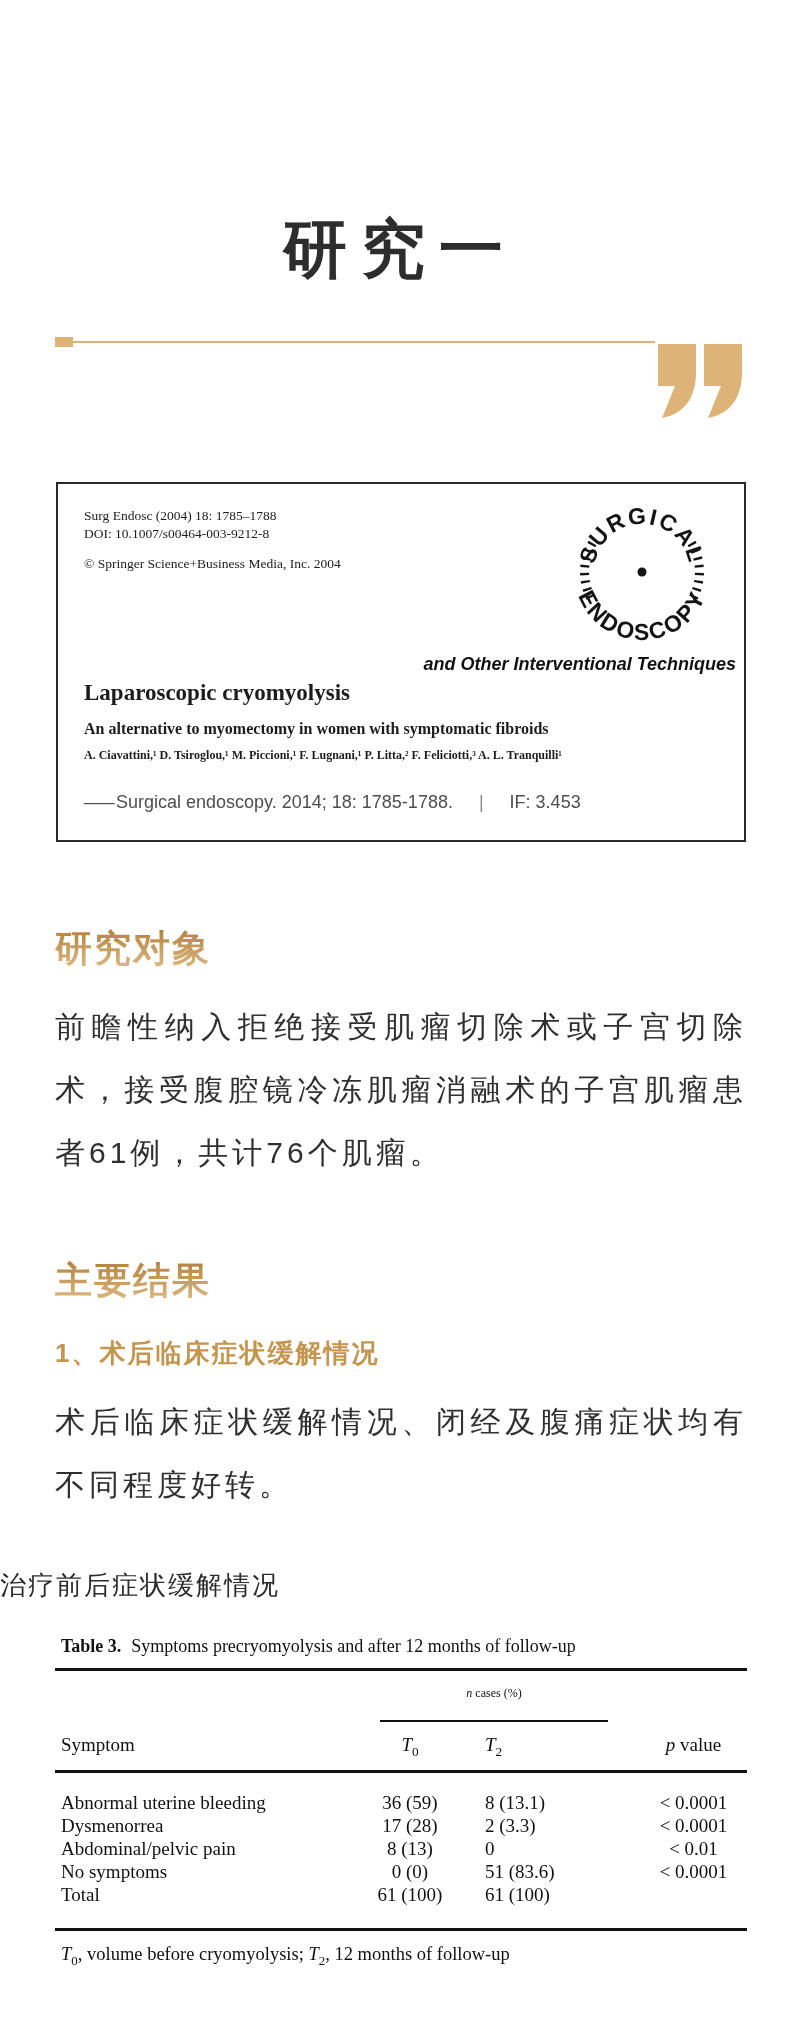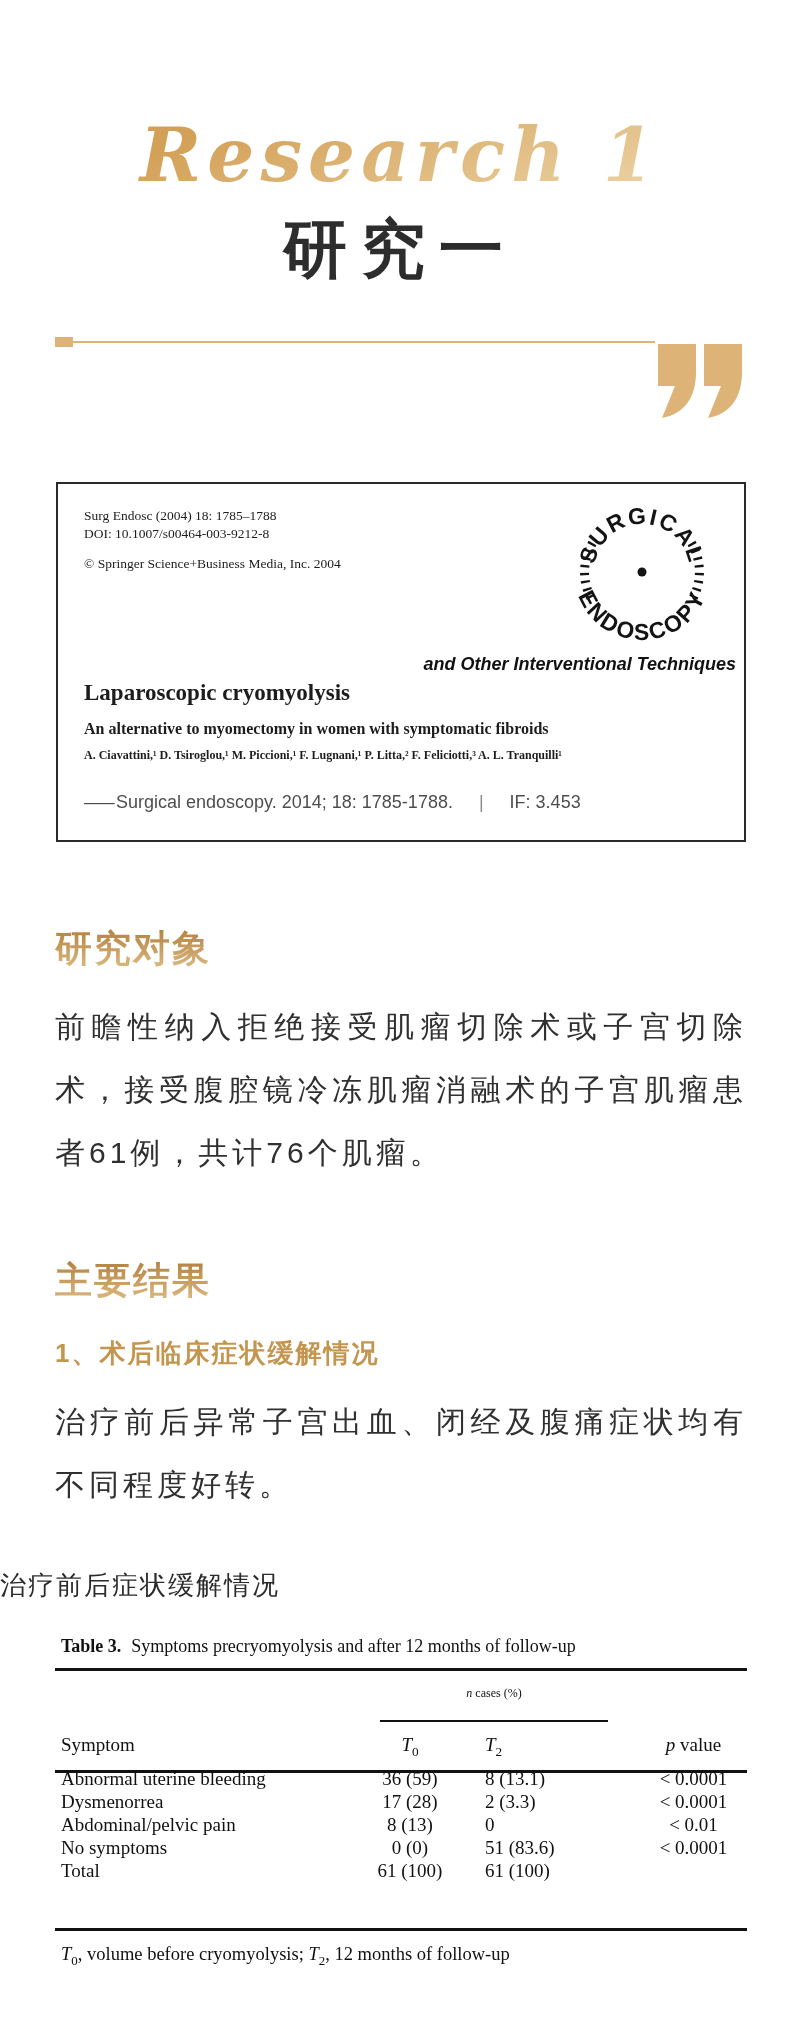--- a/index.html
+++ b/index.html
@@ -63,36 +63,35 @@
     font-family:"Liberation Serif",serif;color:#111;}
   .t-title{position:absolute;left:6px;top:4px;font-size:18px;}
   .t-title b{margin-right:10px;}
   .rule{position:absolute;left:0;width:692px;background:#111;}
   .rule-1{top:36px;height:3px;}
   .rule-2{top:138px;height:3px;}
   .rule-3{top:296px;height:3px;}
   .group-header{position:absolute;left:325px;top:54px;width:228px;text-align:center;font-size:12px;}
   .sub-rule{position:absolute;left:325px;top:88px;width:228px;height:2px;background:#111;}
   .col-header{position:absolute;left:0;top:102px;width:692px;font-size:19px;}
-  .t-rows{position:absolute;left:0;top:136px;width:692px;font-size:19px;}
+  .t-rows{position:absolute;left:0;top:160px;width:692px;font-size:19px;}
   .t-row{position:relative;height:23px;}
   .cell{position:absolute;top:0;}
   .c1{left:6px;width:296px;text-align:left;}
   .c2{left:300px;width:110px;text-align:center;}
   .c3{left:430px;width:105px;text-align:left;}
   .c4{left:585px;width:107px;text-align:center;}
   .t-footnote{position:absolute;left:6px;top:312px;font-size:18.5px;}
   sub{font-size:70%;}
 </style>
 </head>
 <body>
 
 <div class="page">
 
-  <div class="script-title">Research 1</div>
   <div class="main-title">研究一</div>
 
   <div class="divider-square"></div>
   <div class="divider-line"></div>
   <svg class="quote-icon" width="88" height="74" viewBox="0 0 88 74">
     <path d="M2 0 H40 V28 C40 54 28 70 6 74 L19 42 H2 Z" fill="#ddb377"></path>
     <path d="M48 0 H86 V28 C86 54 74 70 52 74 L65 42 H48 Z" fill="#ddb377"></path>
   </svg>
 
   <div class="paper-card">
@@ -124,21 +123,21 @@
     <div class="paper-citation">
       <span class="dash">—</span><span>Surgical endoscopy. 2014; 18: 1785-1788.</span><span class="sep">|</span><span>IF: 3.453</span>
     </div>
   </div>
 
   <div id="subjects-heading" class="gold-heading">研究对象</div>
   <div id="subjects-body" class="body-par">前瞻性纳入拒绝接受肌瘤切除术或子宫切除术，接受腹腔镜冷冻肌瘤消融术的子宫肌瘤患者61例，共计76个肌瘤。</div>
 
   <div id="results-heading" class="gold-heading">主要结果</div>
   <div class="sub-heading">1、术后临床症状缓解情况</div>
-  <div id="result1-body" class="body-par">治疗前后异常子宫出血、闭经及腹痛症状均有不同程度好转。</div>
+  <div id="result1-body" class="body-par">术后临床症状缓解情况、闭经及腹痛症状均有不同程度好转。</div>
 
   <div class="table-caption">治疗前后症状缓解情况</div>
 
   <div class="table3">
     <div class="t-title">
       <b>Table 3.</b><span>Symptoms precryomyolysis and after 12 months of follow-up</span>
     </div>
     <div class="rule rule-1"></div>
 
     <div class="group-header">

